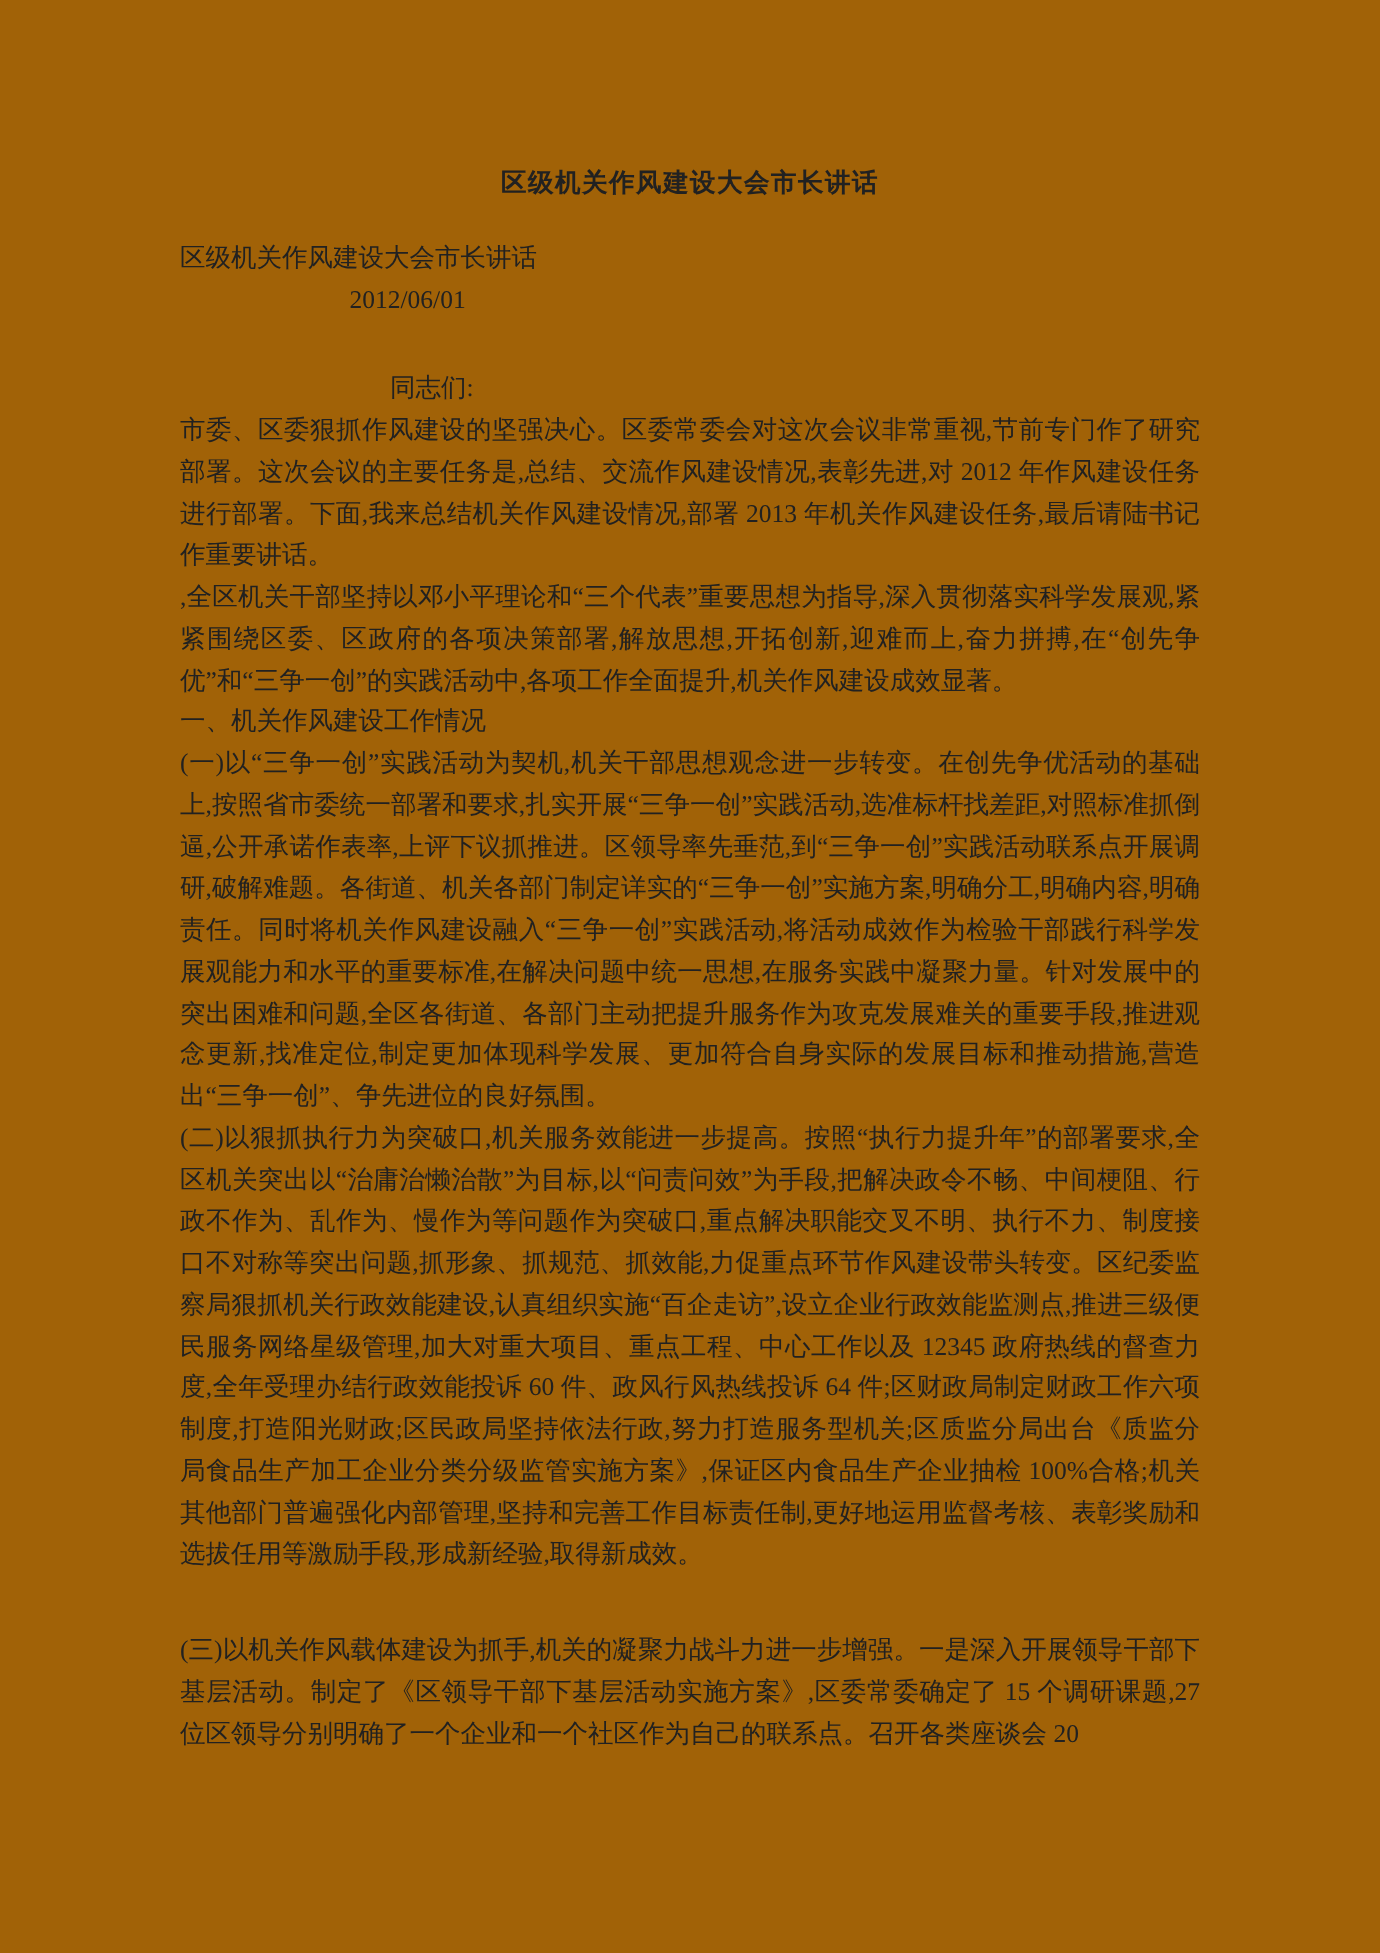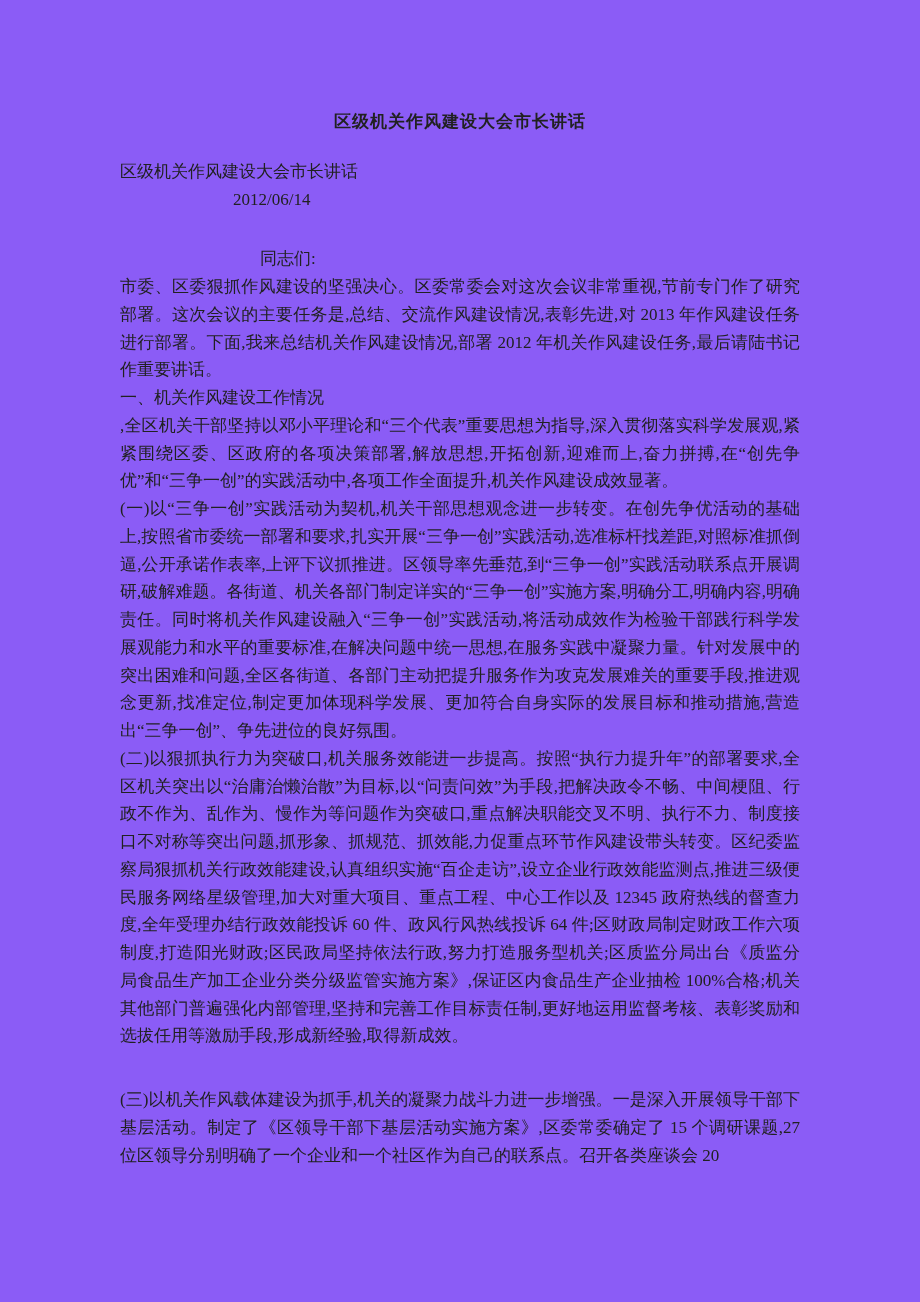--- a/index.html
+++ b/index.html
@@ -5,21 +5,21 @@
   html, body {
     margin: 0;
     padding: 0;
     background: #ffffff;
   }
   .page {
     position: relative;
     width: 920px;
     height: 1302px;
     margin: 0 auto;
-    background: #8b5cf6;
+    background: #a16207;
     box-sizing: border-box;
     padding: 108px 120px 0 120px;
     font-family: "Liberation Serif", "DejaVu Serif", serif;
     font-size: 17px;
     line-height: 27.75px;
     color: #212121;
     overflow: hidden;
   }
   .title-center {
     text-align: center;
@@ -50,28 +50,28 @@
   }
 </style>
 </head>
 <body>
 
 <div class="page">
   <div class="title-center">区级机关作风建设大会市长讲话</div>
 
   <div class="title-left">区级机关作风建设大会市长讲话</div>
 
-  <div class="date-line">2012/06/14</div>
+  <div class="date-line">2012/06/01</div>
 
   <div class="salutation">同志们:</div>
 
-  <div class="para">市委、区委狠抓作风建设的坚强决心。区委常委会对这次会议非常重视,节前专门作了研究部署。这次会议的主要任务是,总结、交流作风建设情况,表彰先进,对 2013 年作风建设任务进行部署。下面,我来总结机关作风建设情况,部署 2012 年机关作风建设任务,最后请陆书记作重要讲话。</div>
+  <div class="para">市委、区委狠抓作风建设的坚强决心。区委常委会对这次会议非常重视,节前专门作了研究部署。这次会议的主要任务是,总结、交流作风建设情况,表彰先进,对 2012 年作风建设任务进行部署。下面,我来总结机关作风建设情况,部署 2013 年机关作风建设任务,最后请陆书记作重要讲话。</div>
+
+  <div class="para">,全区机关干部坚持以邓小平理论和“三个代表”重要思想为指导,深入贯彻落实科学发展观,紧紧围绕区委、区政府的各项决策部署,解放思想,开拓创新,迎难而上,奋力拼搏,在“创先争优”和“三争一创”的实践活动中,各项工作全面提升,机关作风建设成效显著。</div>
 
   <div class="para heading">一、机关作风建设工作情况</div>
-
-  <div class="para">,全区机关干部坚持以邓小平理论和“三个代表”重要思想为指导,深入贯彻落实科学发展观,紧紧围绕区委、区政府的各项决策部署,解放思想,开拓创新,迎难而上,奋力拼搏,在“创先争优”和“三争一创”的实践活动中,各项工作全面提升,机关作风建设成效显著。</div>
 
   <div class="para">(一)以“三争一创”实践活动为契机,机关干部思想观念进一步转变。在创先争优活动的基础上,按照省市委统一部署和要求,扎实开展“三争一创”实践活动,选准标杆找差距,对照标准抓倒逼,公开承诺作表率,上评下议抓推进。区领导率先垂范,到“三争一创”实践活动联系点开展调研,破解难题。各街道、机关各部门制定详实的“三争一创”实施方案,明确分工,明确内容,明确责任。同时将机关作风建设融入“三争一创”实践活动,将活动成效作为检验干部践行科学发展观能力和水平的重要标准,在解决问题中统一思想,在服务实践中凝聚力量。针对发展中的突出困难和问题,全区各街道、各部门主动把提升服务作为攻克发展难关的重要手段,推进观念更新,找准定位,制定更加体现科学发展、更加符合自身实际的发展目标和推动措施,营造出“三争一创”、争先进位的良好氛围。</div>
 
   <div class="para">(二)以狠抓执行力为突破口,机关服务效能进一步提高。按照“执行力提升年”的部署要求,全区机关突出以“治庸治懒治散”为目标,以“问责问效”为手段,把解决政令不畅、中间梗阻、行政不作为、乱作为、慢作为等问题作为突破口,重点解决职能交叉不明、执行不力、制度接口不对称等突出问题,抓形象、抓规范、抓效能,力促重点环节作风建设带头转变。区纪委监察局狠抓机关行政效能建设,认真组织实施“百企走访”,设立企业行政效能监测点,推进三级便民服务网络星级管理,加大对重大项目、重点工程、中心工作以及 12345 政府热线的督查力度,全年受理办结行政效能投诉 60 件、政风行风热线投诉 64 件;区财政局制定财政工作六项制度,打造阳光财政;区民政局坚持依法行政,努力打造服务型机关;区质监分局出台《质监分局食品生产加工企业分类分级监管实施方案》,保证区内食品生产企业抽检 100%合格;机关其他部门普遍强化内部管理,坚持和完善工作目标责任制,更好地运用监督考核、表彰奖励和选拔任用等激励手段,形成新经验,取得新成效。</div>
 
   <div class="para gap-above">(三)以机关作风载体建设为抓手,机关的凝聚力战斗力进一步增强。一是深入开展领导干部下基层活动。制定了《区领导干部下基层活动实施方案》,区委常委确定了 15 个调研课题,27 位区领导分别明确了一个企业和一个社区作为自己的联系点。召开各类座谈会 20</div>
 </div>
 
 </body></html>

